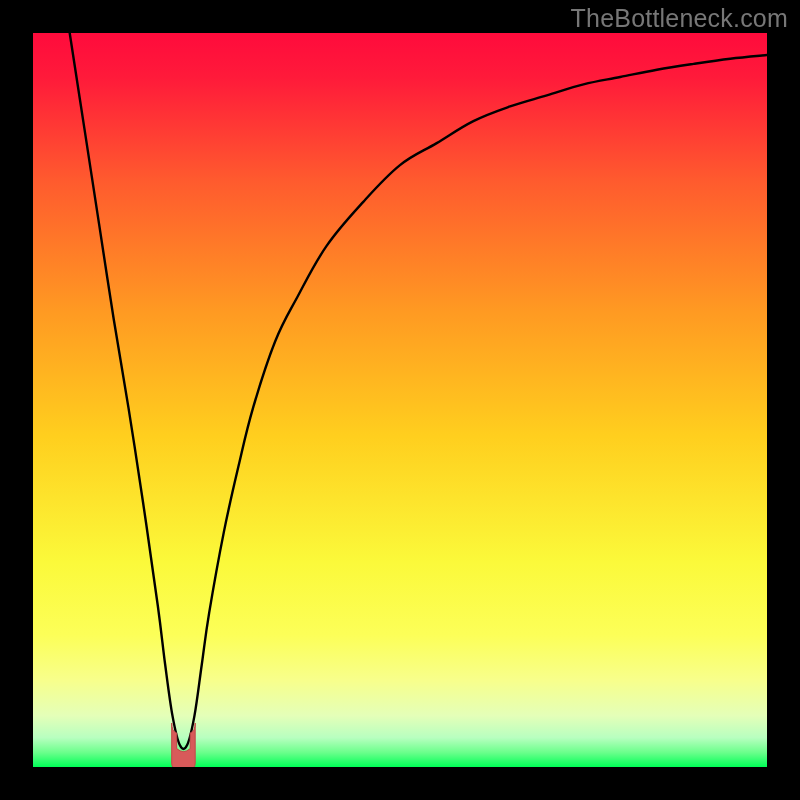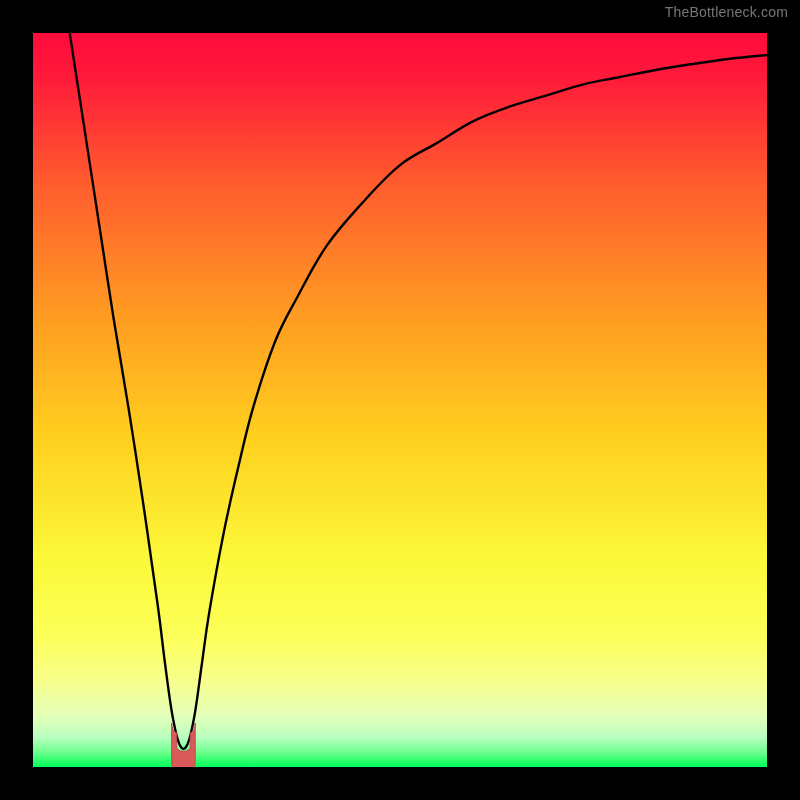--- a/index.html
+++ b/index.html
@@ -40,21 +40,21 @@
     top: 0;
     width: 734px;
     height: 734px;
     pointer-events: none;
   }
   .watermark {
     position: absolute;
     top: 4px;
     right: 12px;
     color: #777;
-    font-size: 14px;
+    font-size: 25px;
     font-weight: 400;
     letter-spacing: 0.2px;
   }
 </style>
 </head>
 <body>
 
 <div class="frame">
 
   <div class="plot-area">

